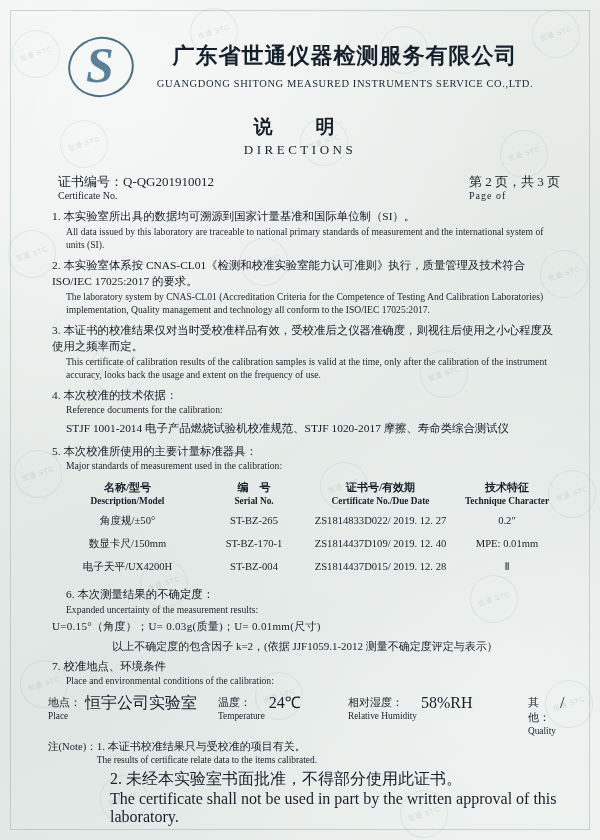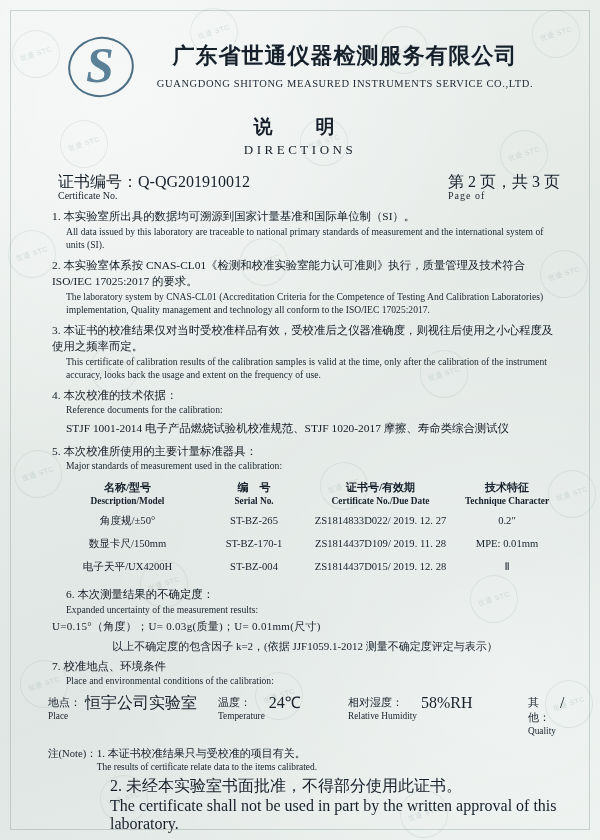--- a/index.html
+++ b/index.html
@@ -133,21 +133,21 @@
   .cert-row {
     position: relative;
     z-index: 2;
     display: flex;
     justify-content: space-between;
     align-items: flex-start;
     margin-top: 16px;
     padding: 0 14px 0 32px;
   }
   .cert-left .line1, .cert-right .line1 {
-    font-size: 16px;
+    font-size: 13px;
     line-height: 15px;
     white-space: nowrap;
   }
   .cert-left .line2, .cert-right .line2 {
     font-size: 10px;
     line-height: 13px;
     white-space: nowrap;
   }
   .cert-right { text-align: left; }
   .cert-right .line2 { letter-spacing: 1px; }
@@ -241,21 +241,21 @@
     white-space: nowrap;
   }
   .c1 { flex: 0 0 170px; }
   .c2 { flex: 0 0 130px; }
   .c3 { flex: 0 0 180px; }
   .c4 { flex: 1 1 auto; }
 
   .note-block {
     position: relative;
     z-index: 2;
-    margin-top: 9px;
+    margin-top: 2px;
     padding: 0 16px 0 22px;
   }
   .note-line {
     display: flex;
   }
   .note-head {
     font-size: 10.6px;
     line-height: 15px;
     white-space: nowrap;
     flex: 0 0 auto;
@@ -378,21 +378,21 @@
       <tbody>
         <tr>
           <td>角度规/±50°</td>
           <td>ST-BZ-265</td>
           <td>ZS1814833D022/ 2019. 12. 27</td>
           <td>0.2″</td>
         </tr>
         <tr>
           <td>数显卡尺/150mm</td>
           <td>ST-BZ-170-1</td>
-          <td>ZS1814437D109/ 2019. 11. 28</td>
+          <td>ZS1814437D109/ 2019. 12. 40</td>
           <td>MPE: 0.01mm</td>
         </tr>
         <tr>
           <td>电子天平/UX4200H</td>
           <td>ST-BZ-004</td>
           <td>ZS1814437D015/ 2019. 12. 28</td>
           <td>Ⅱ</td>
         </tr>
       </tbody>
     </table>

